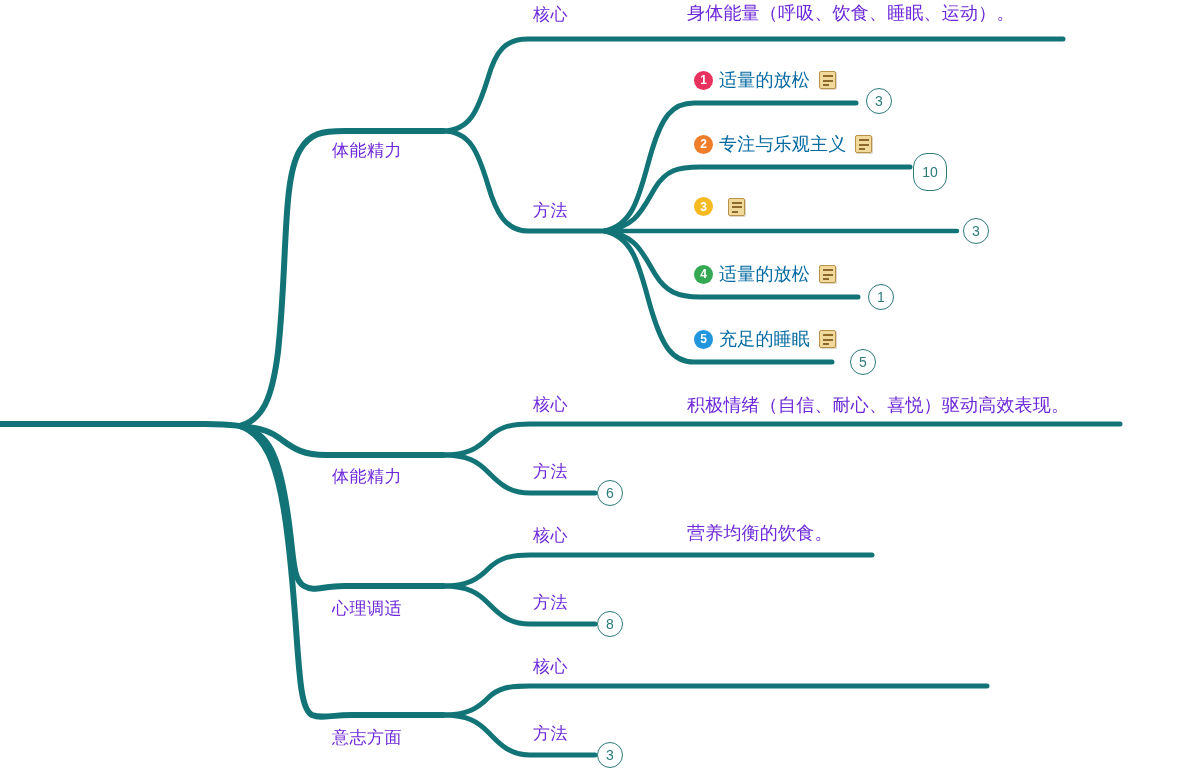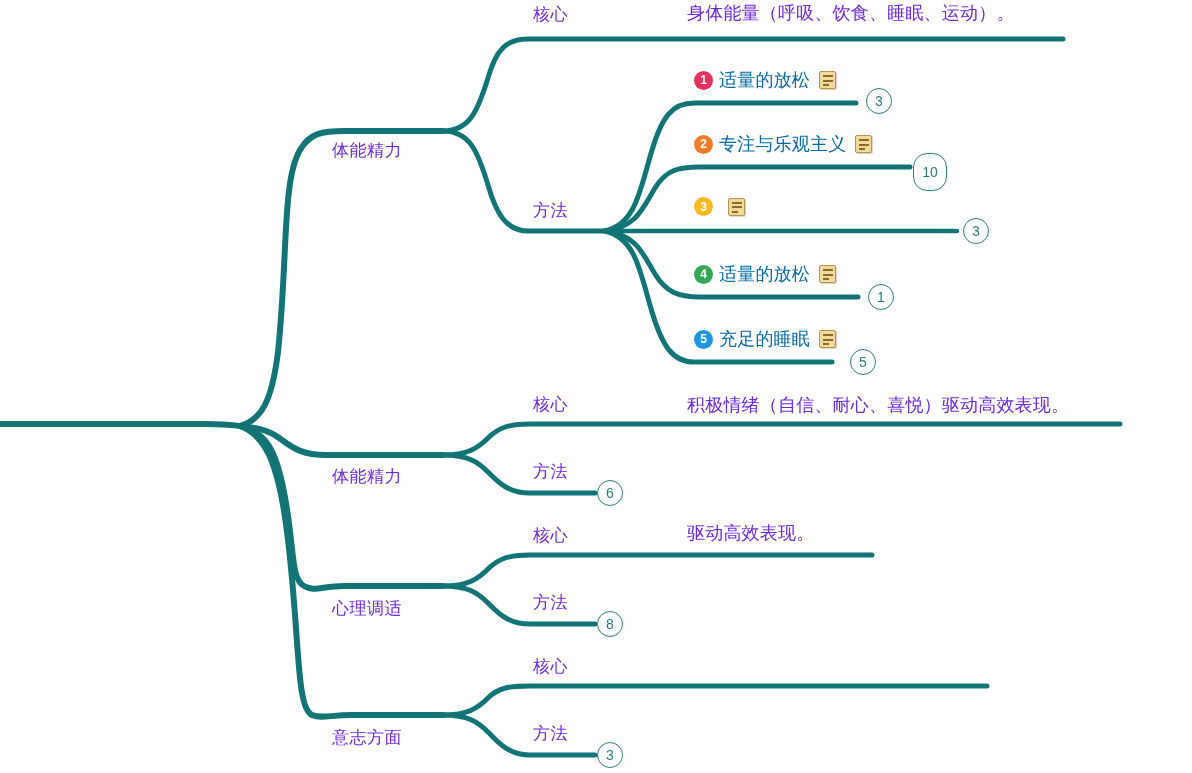--- a/index.html
+++ b/index.html
@@ -227,21 +227,21 @@
   <div class="count-badge w1" style="left:850px; top:349px;">5</div>
 
   <div class="lbl branch-label" style="left:332px; top:428px;">体能精力</div>
   <div class="lbl sub-label" style="left:533px; top:396px;">核心</div>
   <div class="lbl core-text" style="left:687px; top:396px;">积极情绪（自信、耐心、喜悦）驱动高效表现。</div>
   <div class="lbl sub-label" style="left:533px; top:463px;">方法</div>
   <div class="count-badge w1" style="left:597px; top:480px;">6</div>
 
   <div class="lbl branch-label" style="left:332px; top:560px;">心理调适</div>
   <div class="lbl sub-label" style="left:533px; top:527px;">核心</div>
-  <div class="lbl core-text" style="left:687px; top:524px;">驱动高效表现。</div>
+  <div class="lbl core-text" style="left:687px; top:524px;">营养均衡的饮食。</div>
   <div class="lbl sub-label" style="left:533px; top:594px;">方法</div>
   <div class="count-badge w1" style="left:597px; top:611px;">8</div>
 
   <div class="lbl branch-label" style="left:332px; top:689px;text-align:center;">意志方面</div>
   <div class="lbl sub-label" style="left:533px; top:658px;">核心</div>
   <div class="lbl sub-label" style="left:533px; top:725px;">方法</div>
   <div class="count-badge w1" style="left:597px; top:742px;">3</div>
 
 </div>
 

